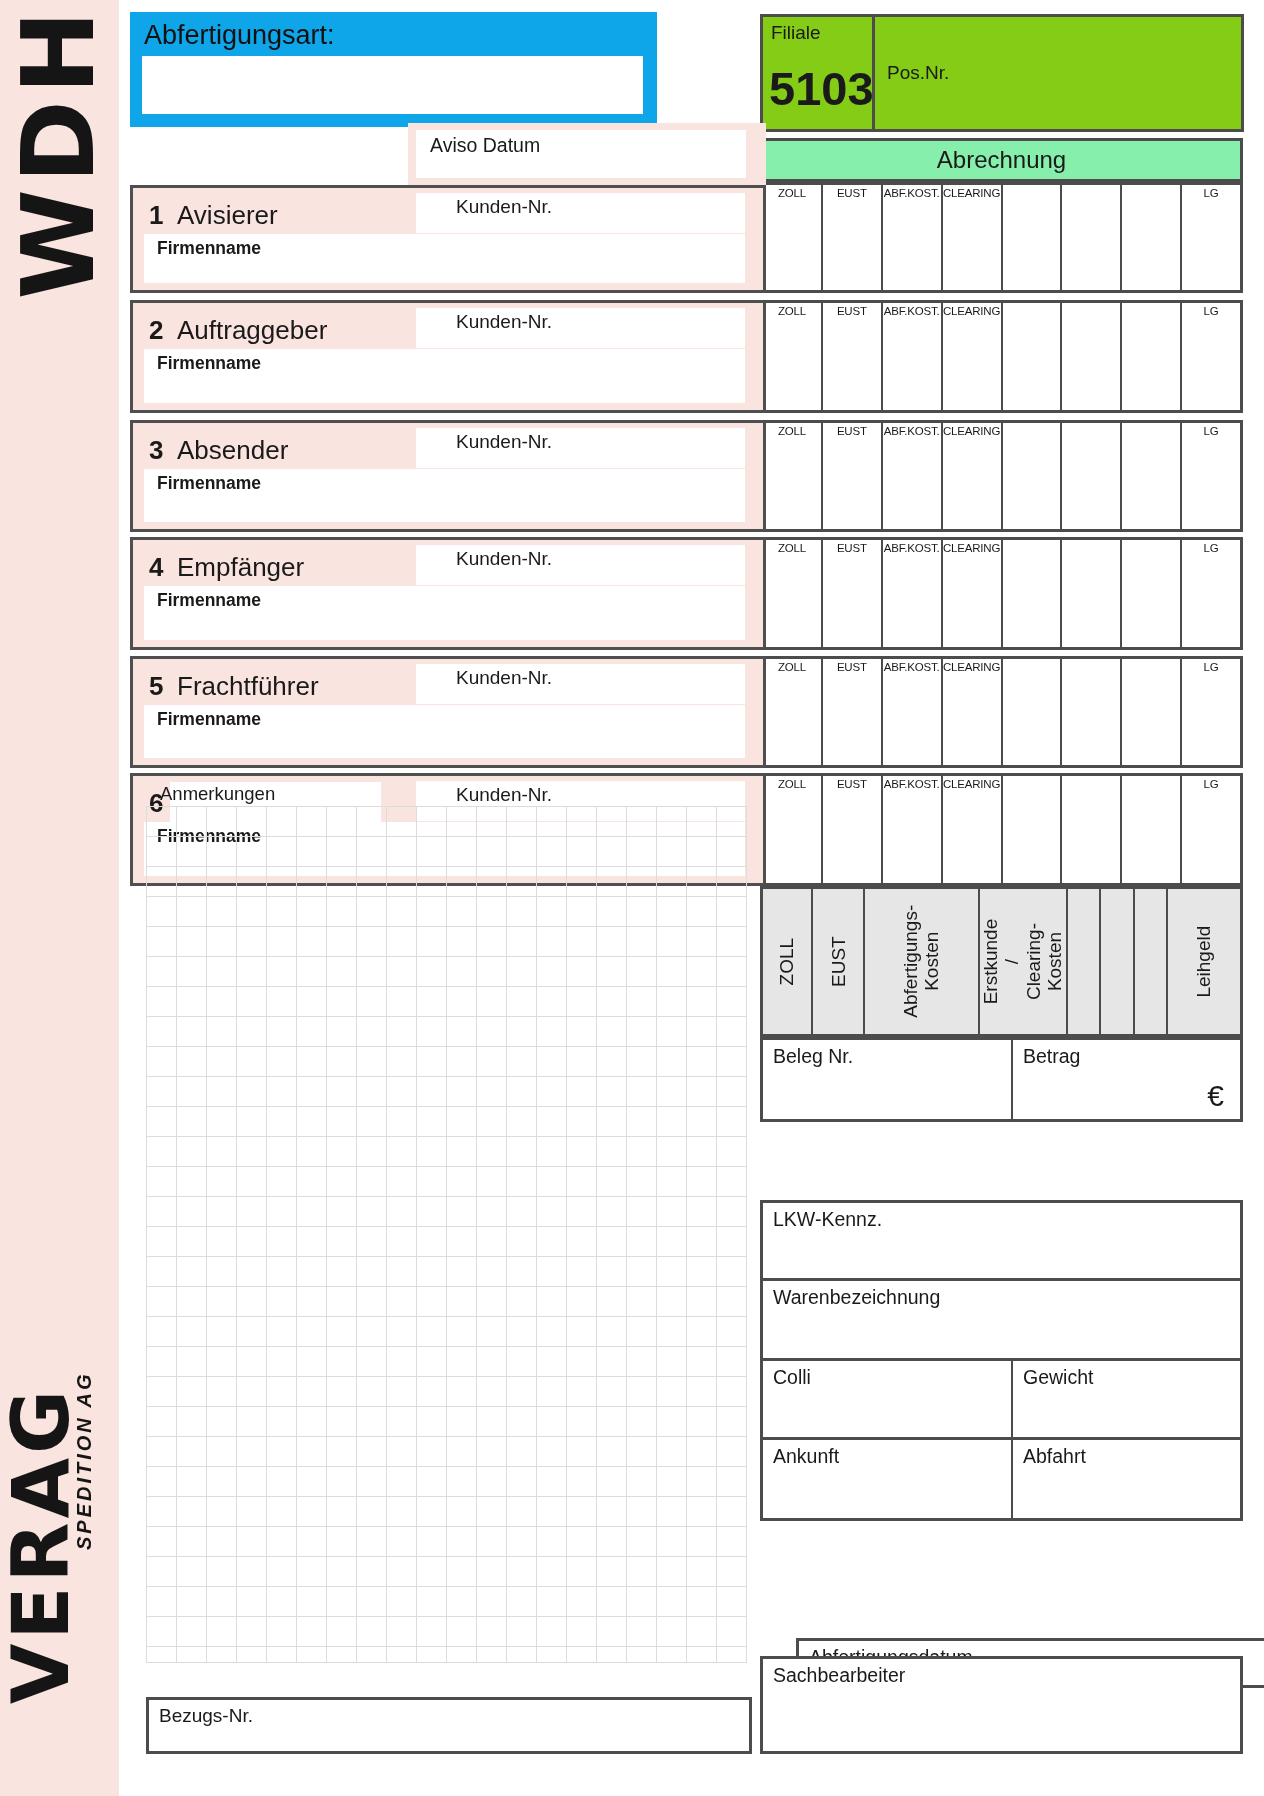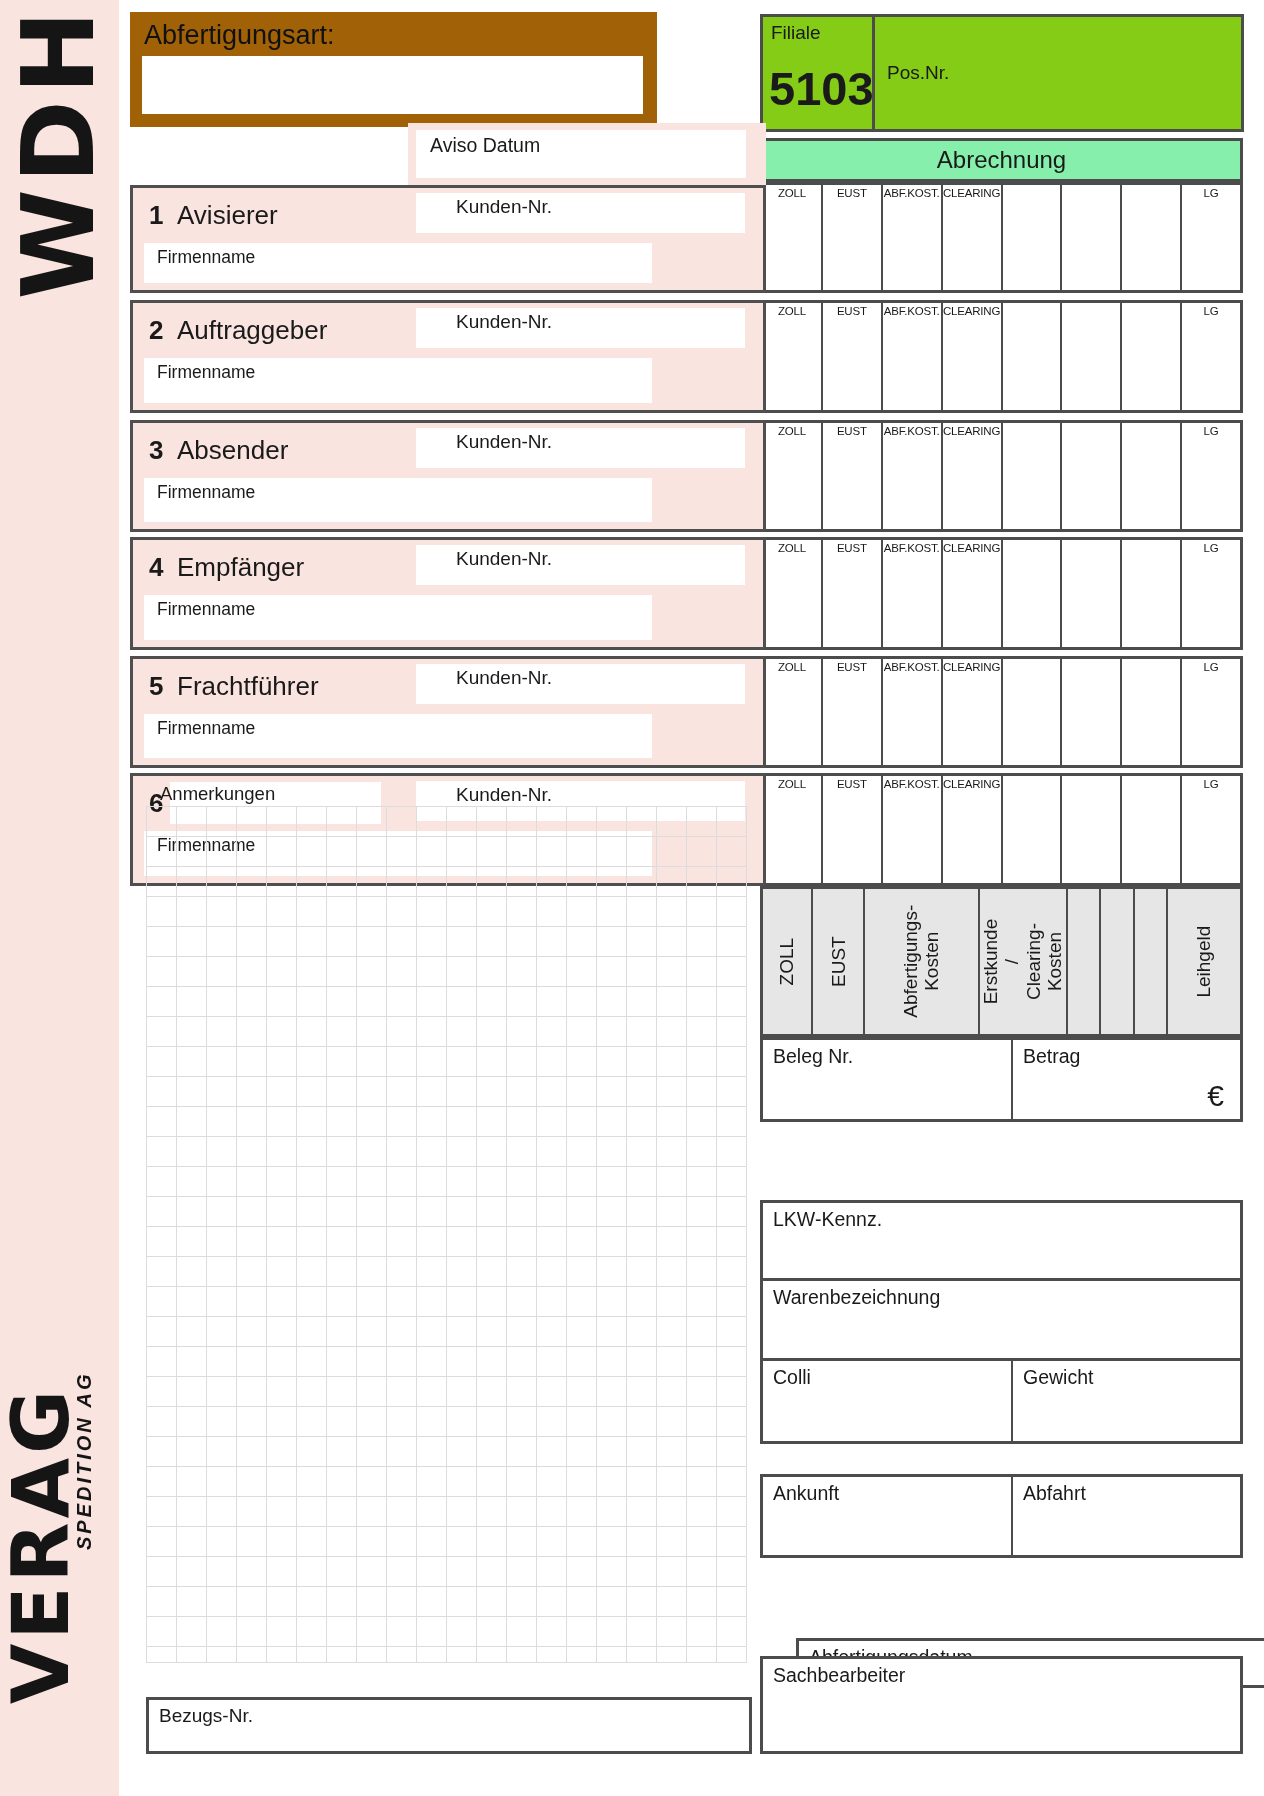--- a/index.html
+++ b/index.html
@@ -14,21 +14,21 @@
              text-align:center;color:#151515;}
   .brand-bottom{position:absolute;left:-136px;top:1514px;width:354px;height:62px;
              transform:rotate(-90deg);font-family:"DejaVu Sans",sans-serif;
              font-weight:bold;font-size:78px;line-height:62px;letter-spacing:4px;
              text-align:center;color:#151515;}
   .brand-sub{position:absolute;left:-21px;top:1433px;width:210px;height:24px;
              transform:rotate(-90deg);font-weight:bold;font-style:italic;
              font-size:20px;line-height:24px;letter-spacing:3px;color:#151515;}
 
   
-  .abf-panel{position:absolute;left:130px;top:12px;width:527px;height:115px;background:#a16207;}
+  .abf-panel{position:absolute;left:130px;top:12px;width:527px;height:115px;background:#0ea5e9;}
   .abf-label{position:absolute;left:14px;top:8px;font-size:27px;color:#111;}
   .abf-input{position:absolute;left:12px;top:44px;width:501px;height:58px;background:#fff;}
 
   .filiale-box{position:absolute;left:760px;top:14px;width:478px;height:112px;
                background:#84cc16;border:3px solid #4c4c4c;}
   .filiale-part{position:absolute;left:0;top:0;width:109px;height:100%;border-right:3px solid #4c4c4c;}
   .filiale-label{position:absolute;left:8px;top:5px;font-size:19px;}
   .filiale-value{position:absolute;left:6px;top:44px;font-size:47px;font-weight:bold;letter-spacing:0px;}
   .posnr-label{position:absolute;left:124px;top:5px;font-size:19px;margin-top:40px;}
 
@@ -58,21 +58,21 @@
   .box-label{position:absolute;left:10px;top:5px;font-size:19.5px;}
   .currency{position:absolute;right:16px;bottom:6px;font-size:30px;}
 
   
   .section{position:absolute;left:130px;width:636px;background:#fae4df;
            border:3px solid #4f4f4f;box-sizing:border-box;}
   .sec-num{position:absolute;left:16px;top:12px;font-size:26px;font-weight:bold;}
   .sec-label{position:absolute;left:44px;top:12px;font-size:26px;}
   .sec-kunden{position:absolute;left:283px;top:5px;width:329px;height:40px;background:#fff;}
   .sec-kunden span{position:absolute;left:12px;top:3px;font-size:19px;margin-left:28px;}
-  .sec-firma{position:absolute;left:11px;top:55px;width:508px;bottom:7px;background:#fff;}
+  .sec-firma{position:absolute;left:11px;top:46px;width:601px;bottom:7px;background:#fff;font-weight:bold;}
   .sec-firma span{position:absolute;left:13px;top:4px;font-size:17.5px;}
   .sec-blank{position:absolute;left:37px;top:6px;width:211px;height:42px;background:#fff;}
 
   .aviso{position:absolute;left:408px;top:123px;width:358px;height:62px;background:#fae4df;}
   .aviso-input{position:absolute;left:8px;top:7px;width:330px;height:48px;background:#fff;}
   .aviso-input span{position:absolute;left:14px;top:4px;font-size:19.5px;}
 
   
   .anm-label{position:absolute;left:160px;top:783px;font-size:18.5px;}
   .anm-grid{position:absolute;left:146px;top:806px;width:600px;height:856px;
@@ -394,21 +394,21 @@
     <span class="box-label">Warenbezeichnung</span>
   </div>
   <div class="rbox split" style="top:1358px;height:86px;">
     <div class="half1">
       <span class="box-label">Colli</span>
     </div>
     <div class="half2">
       <span class="box-label">Gewicht</span>
     </div>
   </div>
-  <div class="rbox split" style="top:1474px;height:84px;">
+  <div class="rbox split" style="top:1437px;height:84px;">
     <div class="half1">
       <span class="box-label">Ankunft</span>
     </div>
     <div class="half2">
       <span class="box-label">Abfahrt</span>
     </div>
   </div>
 
   <div class="rbox" style="top:1638px;height:50px;margin-left:36px;">
     <span class="box-label">Abfertigungsdatum</span>

